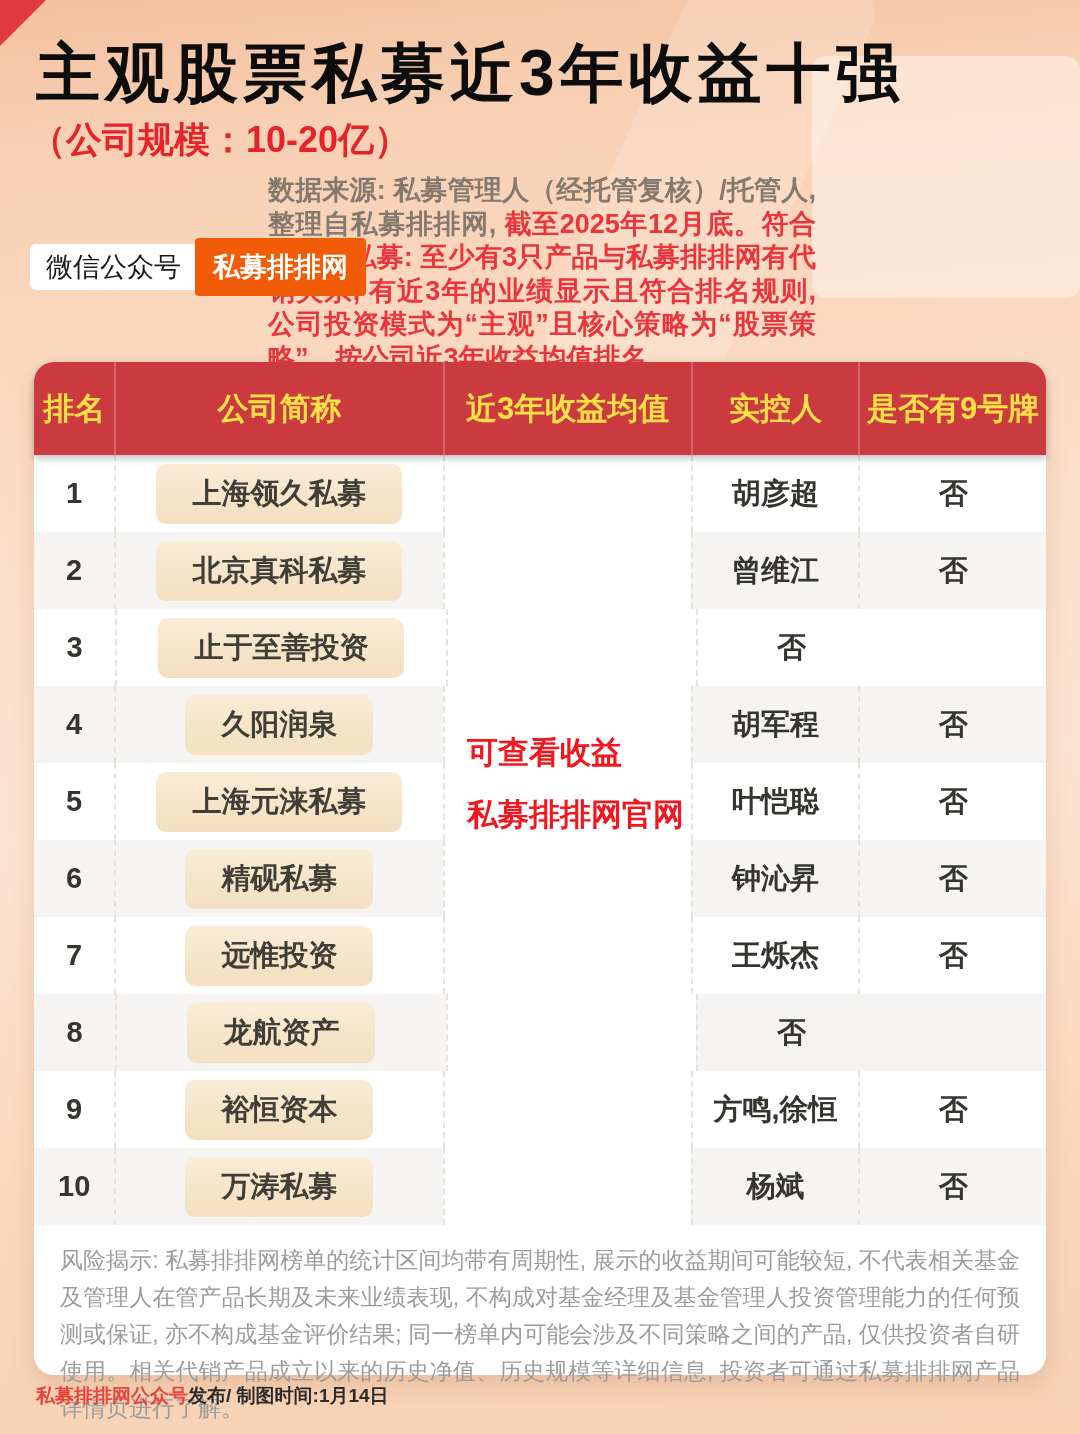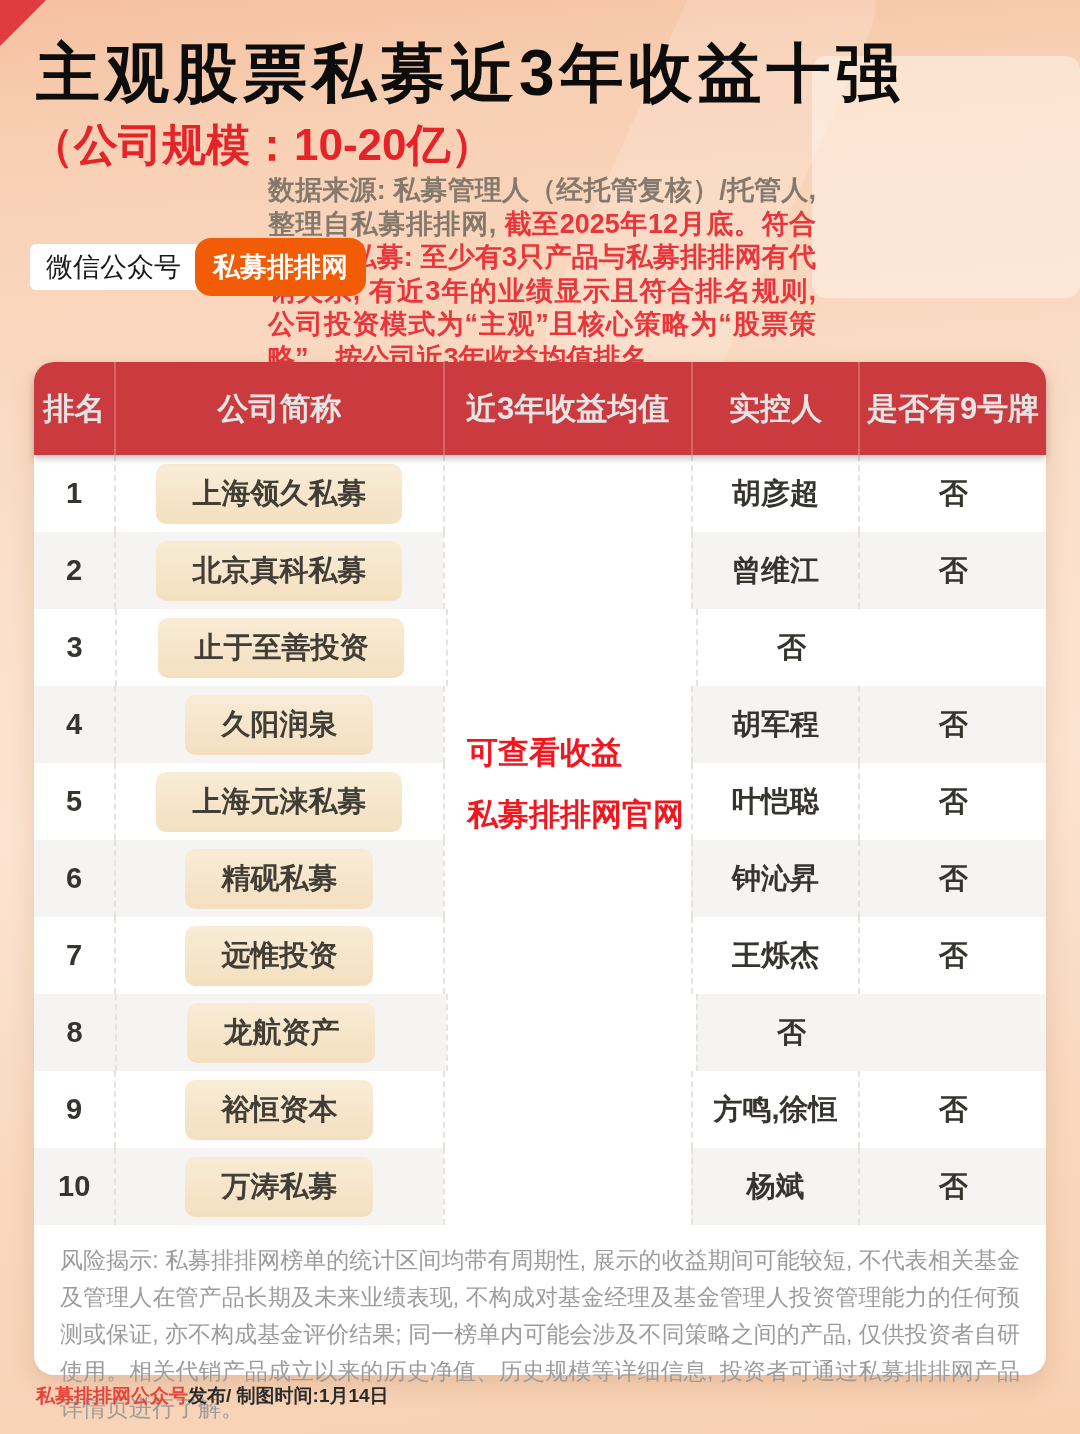--- a/index.html
+++ b/index.html
@@ -10,38 +10,38 @@
   .corner-triangle{position:absolute;left:0;top:0;width:0;height:0;
         border-top:46px solid #e03b3e;border-right:46px solid transparent;}
   .glow-rect{position:absolute;right:0;top:56px;width:268px;height:242px;
         background:rgba(255,247,240,0.5);border-radius:14px;}
   .streak{position:absolute;left:620px;top:-80px;width:180px;height:500px;
         background:rgba(255,255,255,0.16);transform:rotate(24deg);border-radius:60px;}
 
   
   .title{position:absolute;left:36px;top:30px;font-size:64px;font-weight:900;
         color:#0d0d0d;letter-spacing:5px;white-space:nowrap;}
-  .subtitle{position:absolute;left:30px;top:116px;font-size:44px;font-weight:800;
+  .subtitle{position:absolute;left:30px;top:116px;font-size:36px;font-weight:800;
         color:#e62329;white-space:nowrap;}
   .source{position:absolute;left:268px;top:174px;width:548px;font-size:27px;
         font-weight:700;line-height:33.5px;color:#85796d;text-align:justify;}
   .source .red{color:#e9353b;}
 
   .wechat{position:absolute;left:30px;top:238px;height:58px;display:flex;align-items:center;}
   .wechat-label{background:#ffffff;color:#1a1a1a;font-size:27px;height:46px;
         padding:0 16px;display:flex;align-items:center;border-radius:6px 0 0 6px;}
   .wechat-brand{background:#f25c06;color:#ffffff;font-size:27px;font-weight:700;height:58px;
-        padding:0 18px;display:flex;align-items:center;border-radius:16px;margin-left:-2px;}
+        padding:0 18px;display:flex;align-items:center;border-radius:4px;margin-left:-2px;}
 
   
   .card{position:absolute;left:34px;top:362px;width:1012px;height:1013px;background:#ffffff;
         border-radius:20px;box-shadow:0 10px 24px rgba(175,110,70,0.22);}
   .thead{position:relative;z-index:2;display:flex;height:93px;background:#cb3a3e;
         border-radius:20px 20px 0 0;box-shadow:0 4px 7px rgba(0,0,0,0.22);}
-  .thead .hcell{display:flex;align-items:center;justify-content:center;color:#e5e5e5;
+  .thead .hcell{display:flex;align-items:center;justify-content:center;color:#fde047;
         font-size:31px;font-weight:700;}
   .thead .hcell + .hcell{border-left:2px solid rgba(255,255,255,0.22);}
   .trow{display:flex;height:77px;}
   .trow:nth-child(even){background:#f5f4f2;}
   .cell{display:flex;align-items:center;justify-content:center;font-size:29px;
         font-weight:700;color:#35342f;}
   .trow .cell + .cell{border-left:2px dashed #e6e2dc;}
   .c-rank{width:8%;} .c-company{width:32.5%;} .c-return{width:24.5%;background:#ffffff;}
   .c-controller{width:16.5%;} .c-license{width:18.5%;}
   .badge{background:linear-gradient(180deg,#f9ecd6,#f4dfc0);border-radius:10px;

